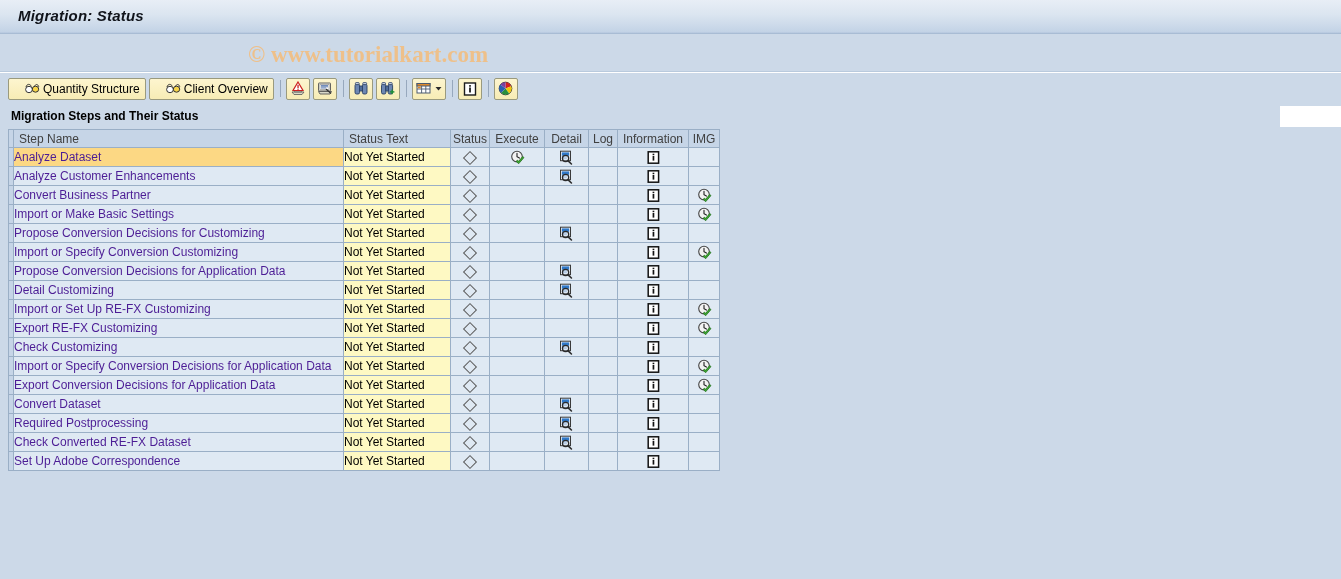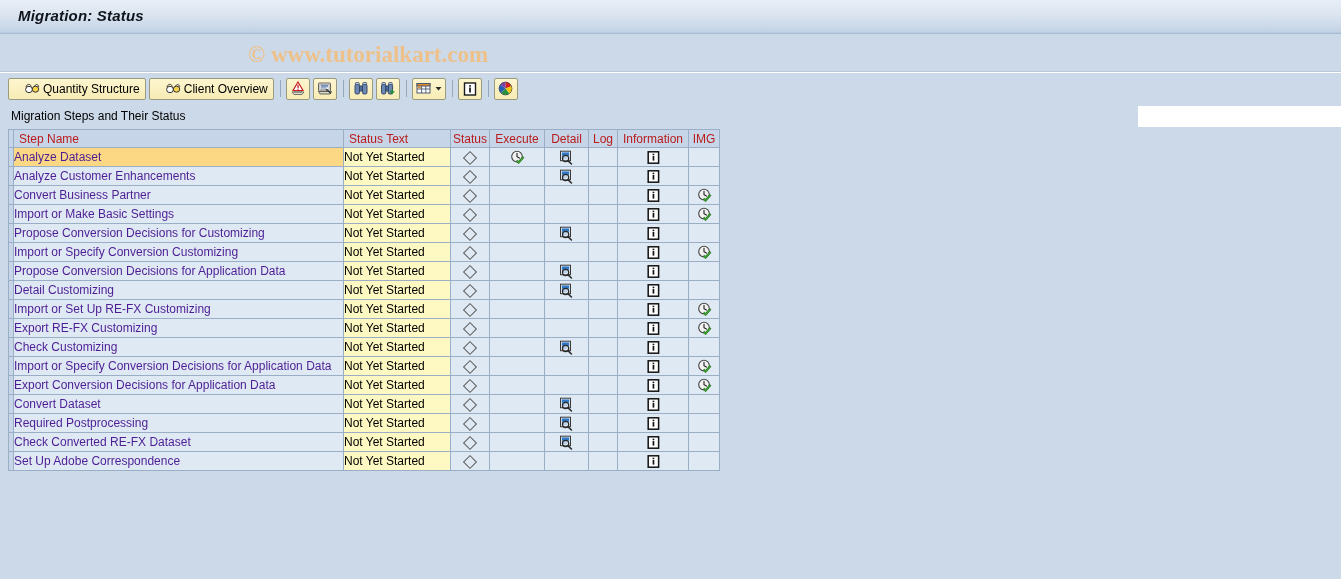--- a/index.html
+++ b/index.html
@@ -103,23 +103,24 @@
     display: inline-block;
     width: 1px; height: 17px;
     background: #97a8bd;
     margin: 0 5px 0 3px;
   }
 
   
   .section-label {
     position: absolute;
     left: 0; top: 106px;
-    width: 1138px; height: 21px;
+    width: 1280px; height: 21px;
     background: #ccd9e8;
     box-sizing: border-box;
+    font-weight: bold;
   }
   .section-label span {
     position: absolute;
     left: 11px; top: 3px;
     font-size: 12px;
     color: #000;
   }
 
   
   .grid-wrap {
@@ -143,21 +144,21 @@
     padding: 0;
     font-size: 12px;
     font-weight: normal;
     height: 19px;
     box-sizing: border-box;
     overflow: hidden;
     white-space: nowrap;
   }
   table.grid th {
     background: #c6d5e7;
-    color: #b91c1c;
+    color: #404040;
     text-align: left;
     height: 18px;
   }
   table.grid th .thpad { padding-left: 5px; }
   table.grid th.c { text-align: center; }
   table.grid th.c .thpad { padding-left: 0; }
 
   td.gutter { background: #c6d5e7; border-right: 1px solid #9aafc6; }
   th.gutter { background: #c6d5e7; }
 

